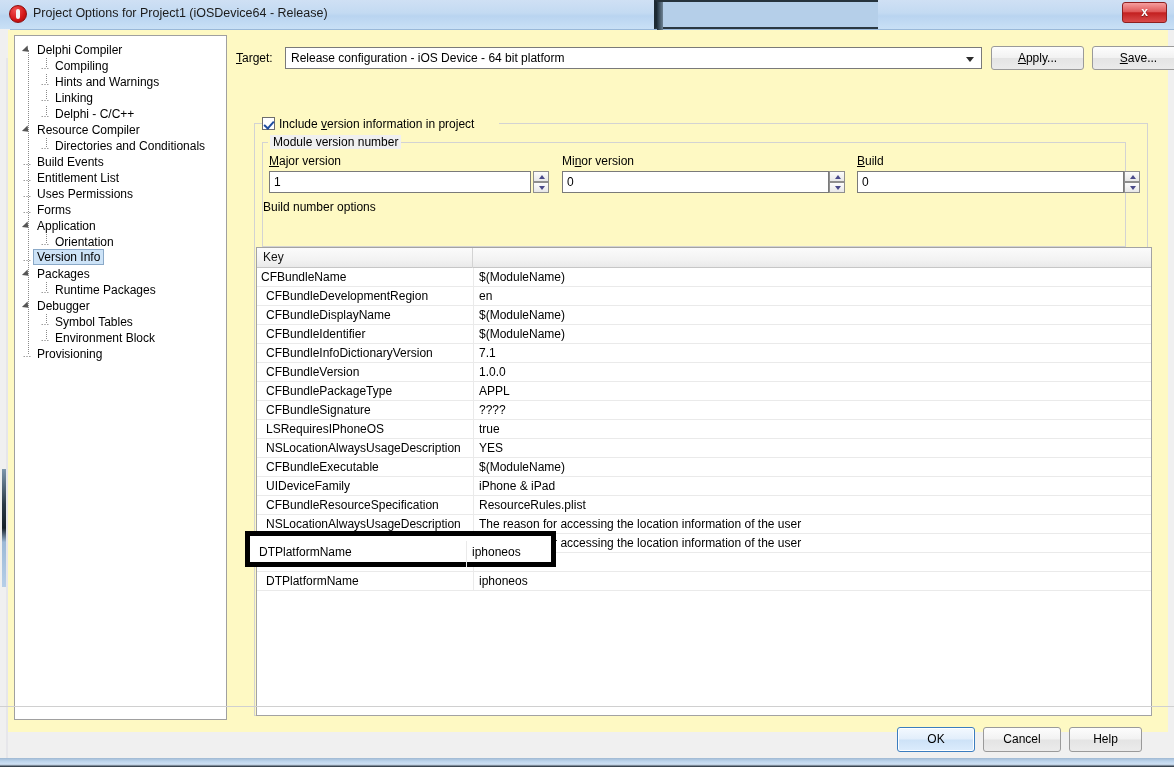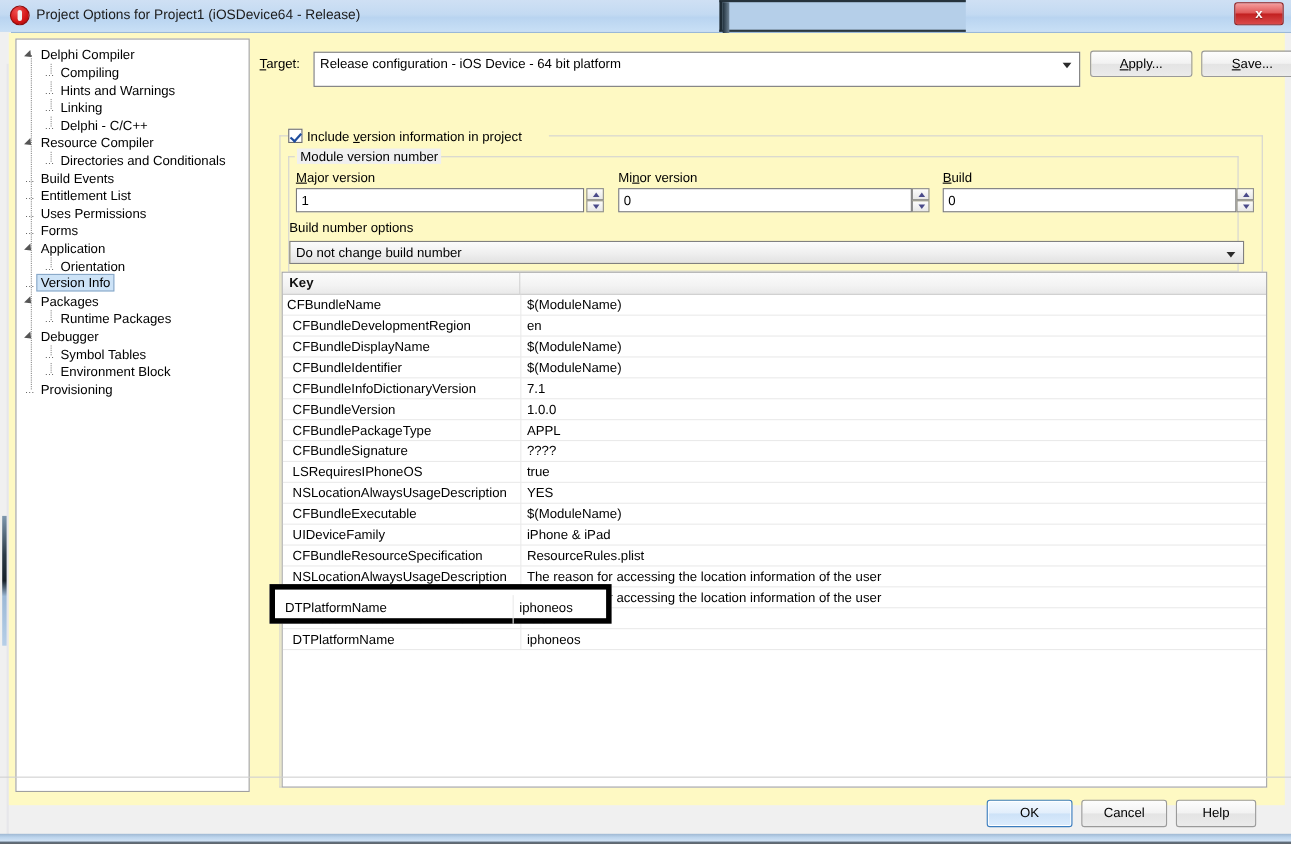--- a/index.html
+++ b/index.html
@@ -167,21 +167,21 @@
     left: 228px; top: 5px;
     width: 925px; height: 685px;
   }
 
   .lbl-static { position: absolute; font-size: 12px; color: #000; white-space: nowrap; }
   .underline-char { text-decoration: underline; }
 
   #target-combo {
     position: absolute;
     left: 49px; top: 12px;
-    width: 697px; height: 32px;
+    width: 697px; height: 22px;
     background: #ffffff;
     border: 1px solid #7a7a7a;
     box-sizing: border-box;
   }
   #target-combo .val {
     position: absolute;
     left: 5px; top: 3px;
     font-size: 12px;
     white-space: nowrap;
   }
@@ -311,21 +311,20 @@
     box-sizing: border-box;
   }
   .hcell {
     position: absolute;
     top: 0; height: 20px; line-height: 19px;
     font-size: 12px;
     padding-left: 6px;
     box-sizing: border-box;
     color: #111;
     cursor: pointer;
-    font-weight: bold;
   }
   #hcell-key   { left: 0;   width: 216px; border-right: 1px solid #d3d3d3; }
   #hcell-value { left: 216px; width: 678px; }
 
   .grow {
     position: absolute;
     left: 0; width: 894px; height: 19px;
     border-bottom: 1px solid #eaeaea;
     box-sizing: border-box;
     font-size: 12px;
@@ -543,24 +542,20 @@
       <div class="lbl-static" style="left:621px; top:119px;"><span class="underline-char">B</span>uild</div>
       <div class="textbox" style="left:621px; top:136px; width:267px; height:22px;">
         <span>0</span>
       </div>
       <div class="spinner" style="left:888px; top:136px;">
         <div class="spin-half spin-up"></div>
         <div class="spin-half spin-down"></div>
       </div>
 
       <div class="lbl-static" style="left:27px; top:165px;">Build number options</div>
-      <div id="build-combo">
-        <div class="val">Do not change build number</div>
-        <div class="combo-arrow"></div>
-      </div>
 
       <div id="grid">
         <div id="grid-header">
           <div class="hcell" id="hcell-key">Key</div>
         </div>
         <div id="grid-body">
             <div class="grow first" style="top: 20px;">
               <div class="colsep"></div>
               <div class="k">CFBundleName</div>
               <div class="v">$(ModuleName)</div>

